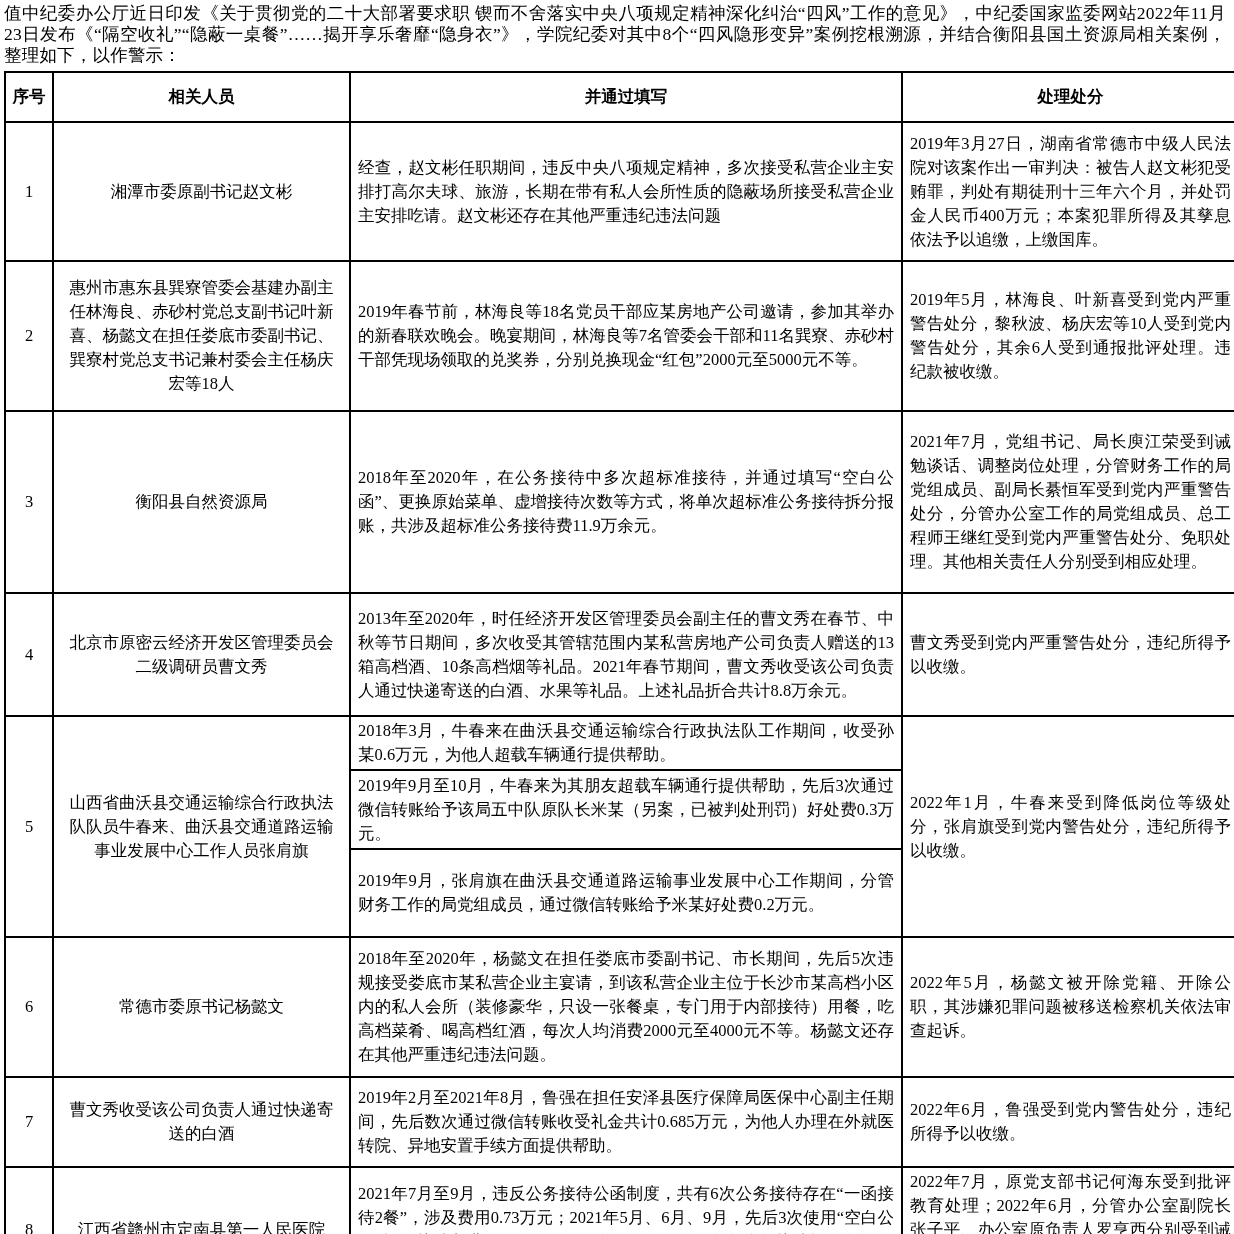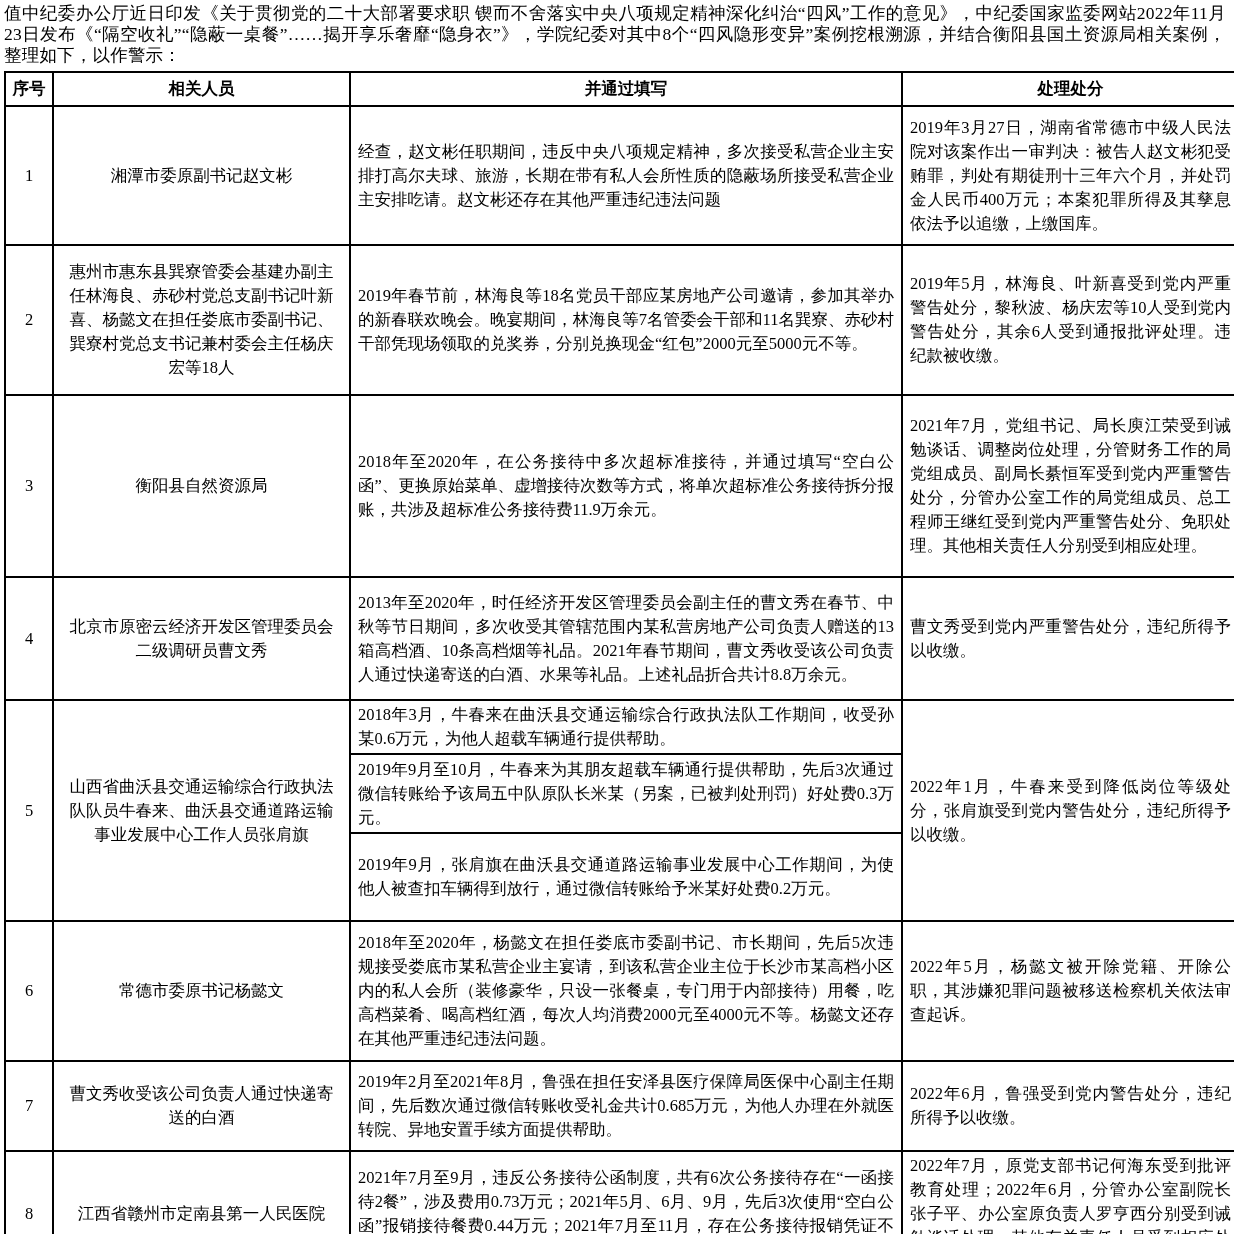--- a/index.html
+++ b/index.html
@@ -3,21 +3,21 @@
 <meta charset="utf-8">
 <style>
   html,body{margin:0;padding:0;background:#ffffff;color:#000000;}
   body{width:1234px;font-family:"Liberation Serif","DejaVu Serif",serif;}
   .page{width:1234px;box-sizing:border-box;padding:3px 8px 0 4px;}
   .intro{font-size:17.5px;line-height:21px;text-align:justify;margin:0 0 5px 0;
          letter-spacing:0.2px;}
   table.cases{border-collapse:collapse;table-layout:fixed;width:1226px;}
   table.cases th,table.cases td{border:2px solid #000;box-sizing:border-box;
          font-size:16.5px;line-height:24px;overflow:hidden;}
-  th{font-weight:bold;text-align:center;height:34px;padding:2px 2px;font-size:17px;}
+  th{font-weight:bold;text-align:center;height:50px;padding:2px 2px;font-size:17px;}
   col.c-no{width:48px;}
   col.c-person{width:297px;}
   col.c-case{width:552px;}
   col.c-action{width:337px;}
   td.no{text-align:center;vertical-align:middle;padding:0;}
   td.person{text-align:center;vertical-align:middle;padding:14px 8px;}
   td.case,td.action{text-align:justify;vertical-align:middle;padding:2px 7px;}
 </style>
 </head>
 <body>
@@ -69,21 +69,21 @@
       <tr style="height:52px;">
         <td class="no" rowspan="3">5</td>
         <td class="person" rowspan="3">山西省曲沃县交通运输综合行政执法队队员牛春来、曲沃县交通道路运输事业发展中心工作人员张肩旗</td>
         <td class="case">2018年3月，牛春来在曲沃县交通运输综合行政执法队工作期间，收受孙某0.6万元，为他人超载车辆通行提供帮助。</td>
         <td class="action" rowspan="3">2022年1月，牛春来受到降低岗位等级处分，张肩旗受到党内警告处分，违纪所得予以收缴。</td>
       </tr>
       <tr style="height:79px;">
         <td class="case">2019年9月至10月，牛春来为其朋友超载车辆通行提供帮助，先后3次通过微信转账给予该局五中队原队长米某（另案，已被判处刑罚）好处费0.3万元。</td>
       </tr>
       <tr style="height:88px;">
-        <td class="case">2019年9月，张肩旗在曲沃县交通道路运输事业发展中心工作期间，为使他人被查扣车辆得到放行，通过微信转账给予米某好处费0.2万元。</td>
+        <td class="case">2019年9月，张肩旗在曲沃县交通道路运输事业发展中心工作期间，分管财务工作的局党组成员，通过微信转账给予米某好处费0.2万元。</td>
       </tr>
       <tr style="height:140px;">
         <td class="no">6</td>
         <td class="person">常德市委原书记杨懿文</td>
         <td class="case">2018年至2020年，杨懿文在担任娄底市委副书记、市长期间，先后5次违规接受娄底市某私营企业主宴请，到该私营企业主位于长沙市某高档小区内的私人会所（装修豪华，只设一张餐桌，专门用于内部接待）用餐，吃高档菜肴、喝高档红酒，每次人均消费2000元至4000元不等。杨懿文还存在其他严重违纪违法问题。</td>
         <td class="action">2022年5月，杨懿文被开除党籍、开除公职，其涉嫌犯罪问题被移送检察机关依法审查起诉。</td>
       </tr>
       <tr style="height:90px;">
         <td class="no">7</td>
         <td class="person">曹文秀收受该公司负责人通过快递寄送的白酒</td>

